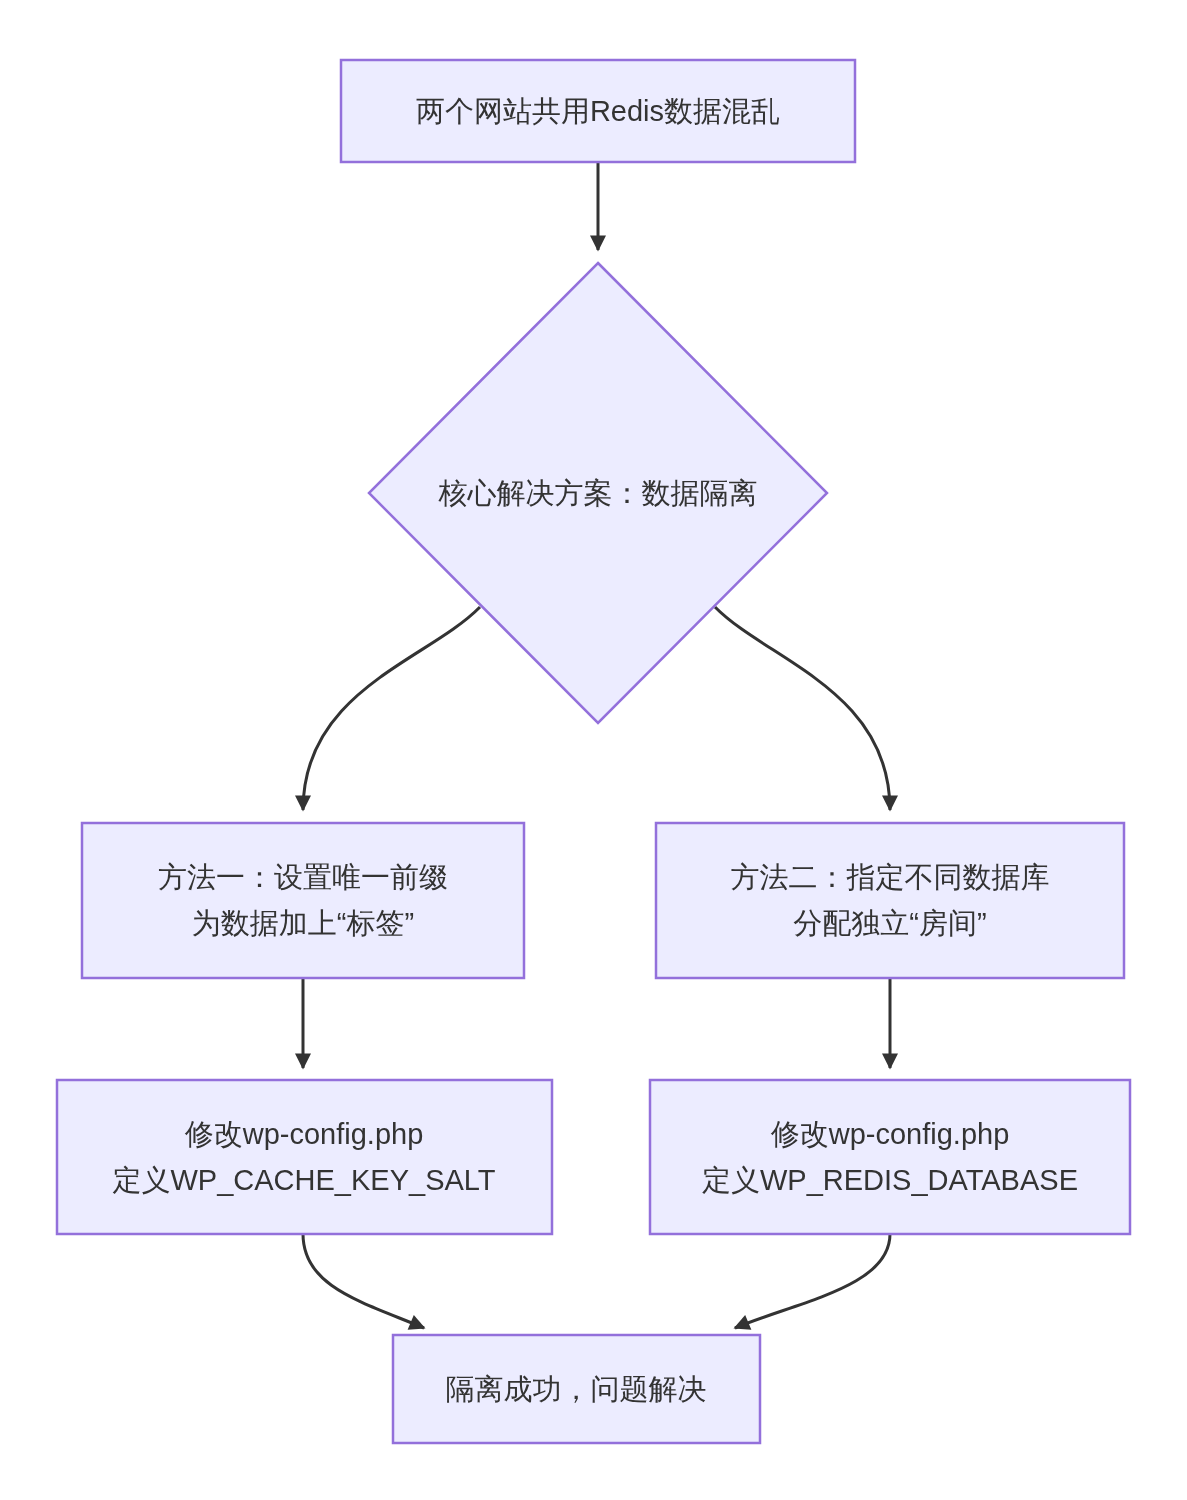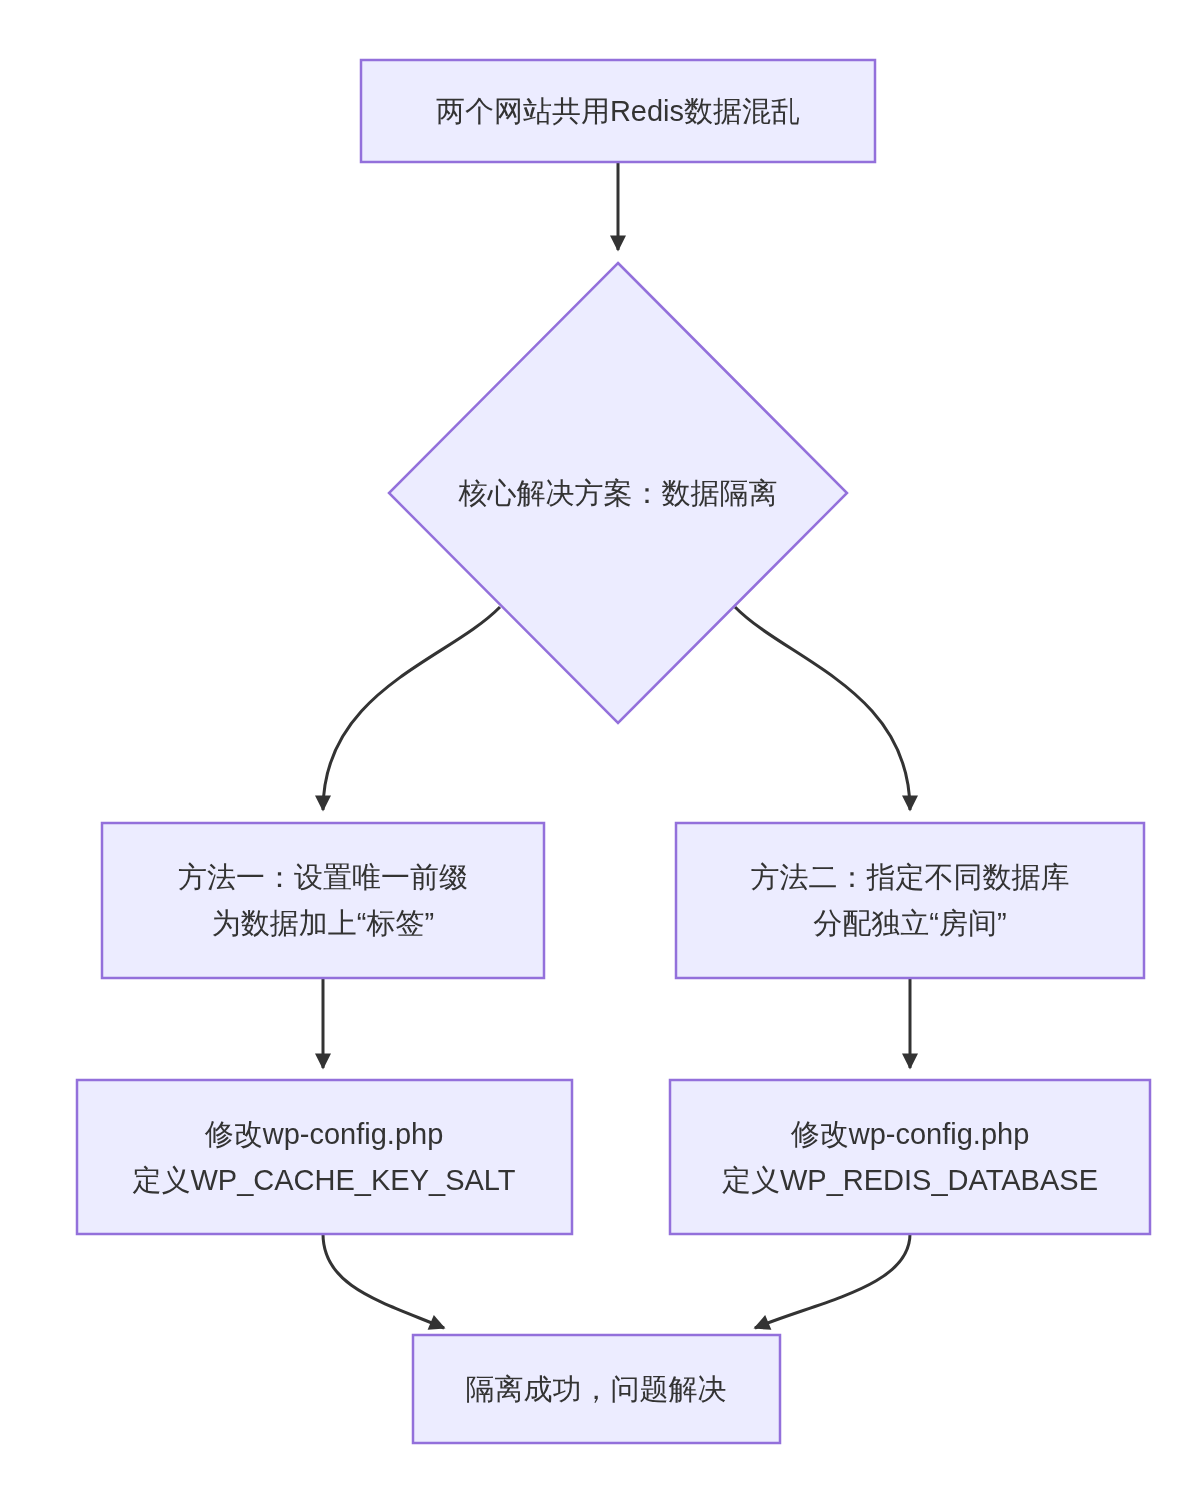--- a/index.html
+++ b/index.html
@@ -11,21 +11,20 @@
   }
   html, body {
     margin: 0;
     padding: 0;
     background: var(--page-bg);
   }
   .canvas-wrap {
     width: 1125px;
     height: 1500px;
     background: var(--page-bg);
-    margin-left: 20px;
   }
   svg { display: block; }
   .node-shape {
     fill: var(--node-fill);
     stroke: var(--node-border);
     stroke-width: 2.5;
   }
   .edge {
     fill: none;
     stroke: var(--edge-color);

